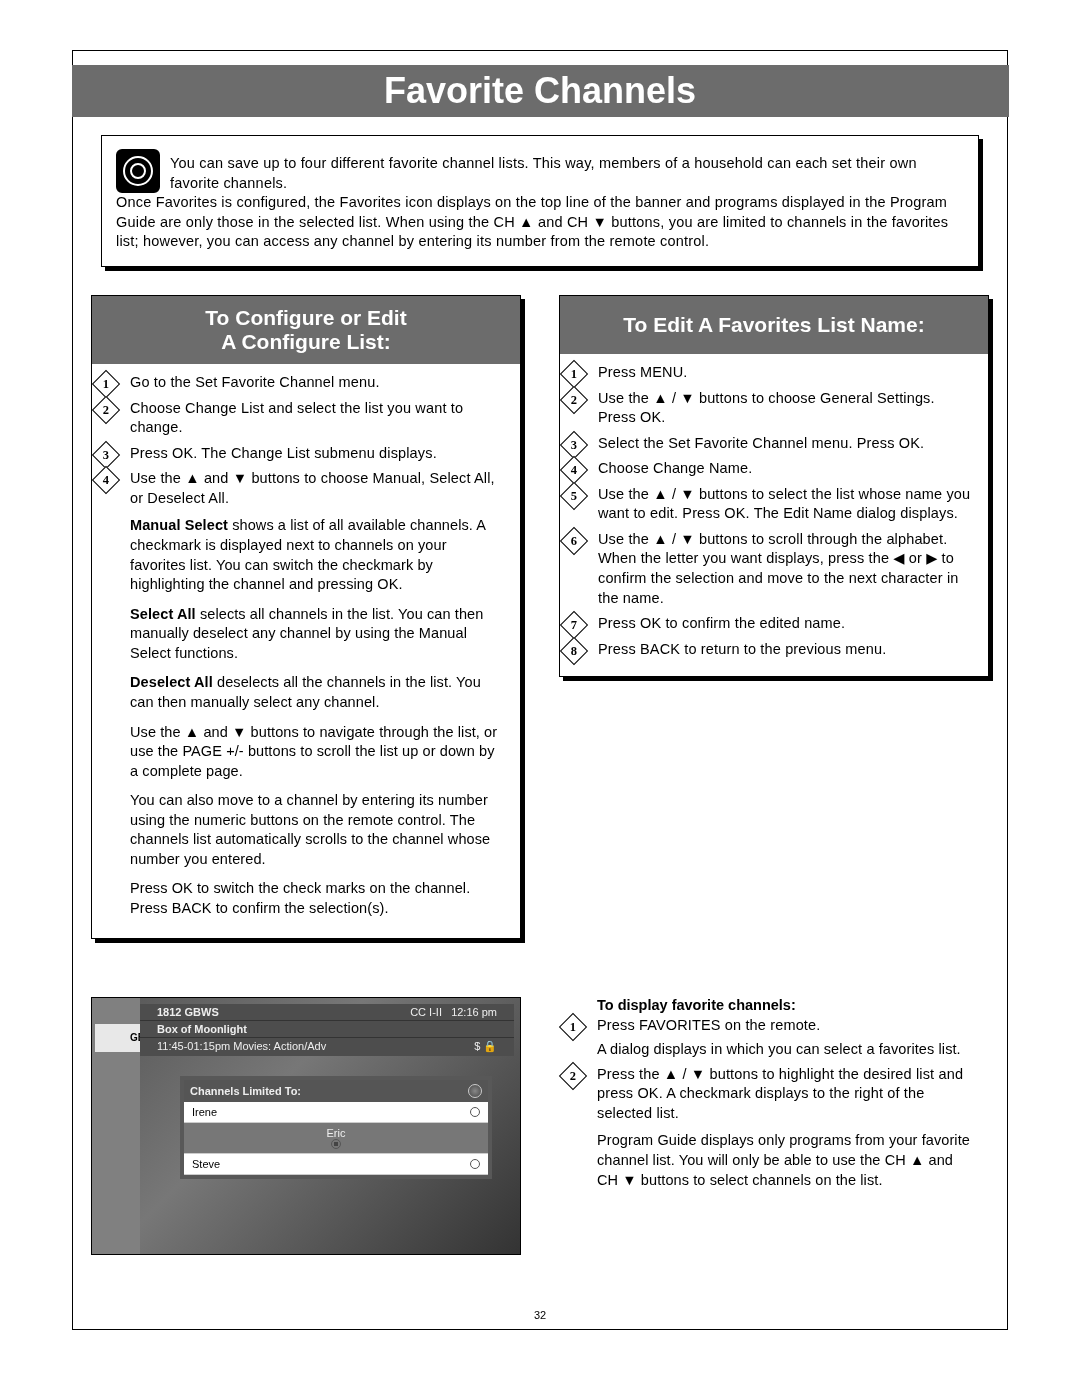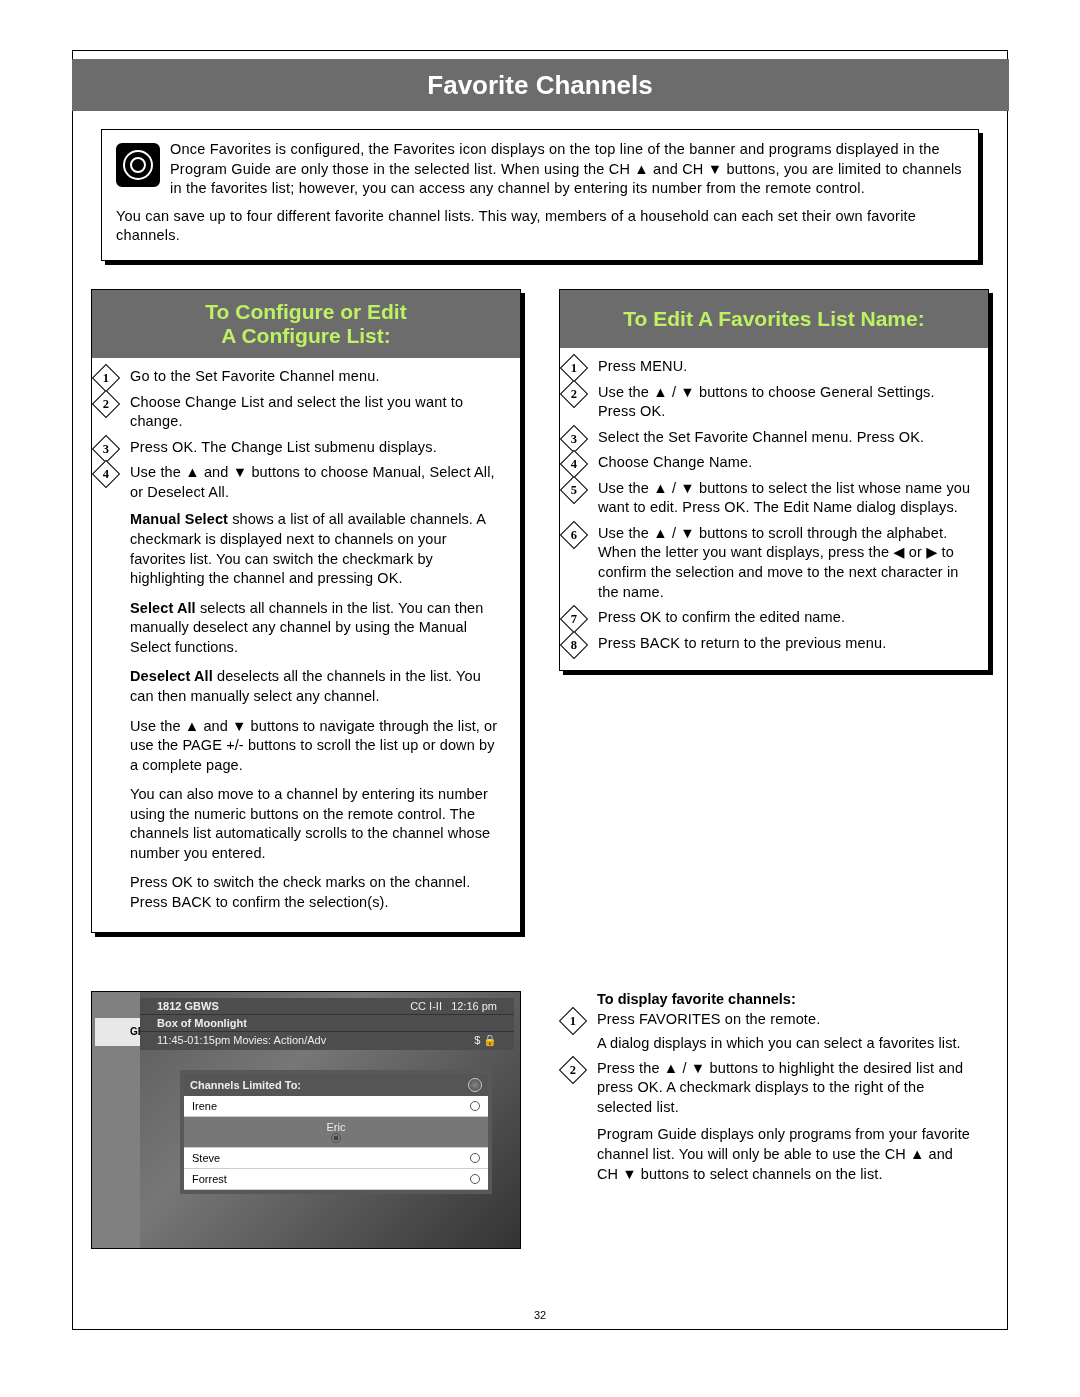--- a/index.html
+++ b/index.html
@@ -15,25 +15,25 @@
   .page-frame {
     position: absolute;
     left: 72px; top: 50px;
     width: 936px; height: 1280px;
     border: 1.5px solid #000;
   }
   .title-banner {
     background: #6c6c6c;
     color: #fff;
     font-weight: bold;
-    font-size: 26px;
+    font-size: 36px;
     text-align: center;
     line-height: 52px;
     height: 52px;
-    margin: 8px -1.5px;
+    margin: 14px -1.5px;
   }
   .intro-box {
     position: relative;
     margin: 18px 28px 28px 28px;
     border: 1.5px solid #000;
     box-shadow: 4px 4px 0 #000;
     padding: 10px 14px 14px 14px;
     line-height: 1.35;
     letter-spacing: .2px;
   }
@@ -62,21 +62,21 @@
     padding: 0 18px;
   }
   .col { flex: 1; min-width: 0; }
   .section-box {
     border: 1.5px solid #000;
     box-shadow: 4px 4px 0 #000;
     padding-bottom: 14px;
   }
   .section-header {
     background: #6c6c6c;
-    color: #bef264;
+    color: #ffffff;
     font-weight: bold;
     font-size: 21px;
     text-align: center;
     padding: 10px 8px;
     margin: 0;
     line-height: 1.15;
   }
   .steps { margin-top: 6px; }
   .step {
     position: relative;
@@ -177,22 +177,22 @@
 <body>
 
 <div class="page-frame">
 
   <div class="title-banner">Favorite Channels</div>
 
   <div class="intro-box">
     <div class="intro-icon">
       <div class="intro-icon-inner"></div>
     </div>
+    <p style="margin-top:8px;">You can save up to four different favorite channel lists. This way, members of a household can each set their own favorite channels.</p>
     <p>Once Favorites is configured, the Favorites icon displays on the top line of the banner and programs displayed in the Program Guide are only those in the selected list. When using the CH ▲ and CH ▼ buttons, you are limited to channels in the favorites list; however, you can access any channel by entering its number from the remote control.</p>
-    <p style="margin-top:8px;">You can save up to four different favorite channel lists. This way, members of a household can each set their own favorite channels.</p>
     <div style="clear:both"></div>
   </div>
 
   <div class="columns">
 
     <div class="col">
       <div class="section-box">
         <div class="section-header">
           <span>To Configure or Edit</span><br>
           <span>A Configure List:</span>
@@ -292,24 +292,20 @@
                 <span class="radio"></span>
               </div>
             <div class="item sel">
                 <span>Eric</span>
                 <span class="radio on"></span>
               </div>
             <div class="item">
                 <span>Steve</span>
                 <span class="radio"></span>
               </div>
-            <div class="item">
-                <span>Forrest</span>
-                <span class="radio"></span>
-              </div>
           </div>
         </div>
       </div>
     </div>
 
     <div class="bottom-col">
       <p class="bold" style="padding-left:38px;">To display favorite channels:</p>
       <div class="step"><div class="step-num">
             <span>1</span>
           </div><span>Press FAVORITES on the remote.</span></div>

